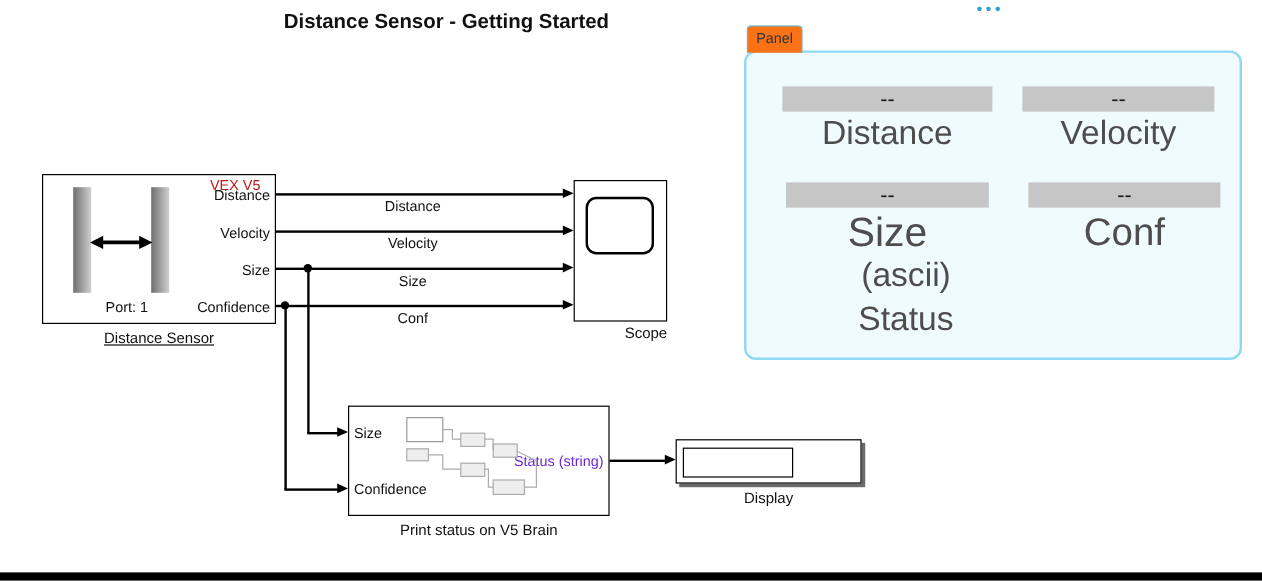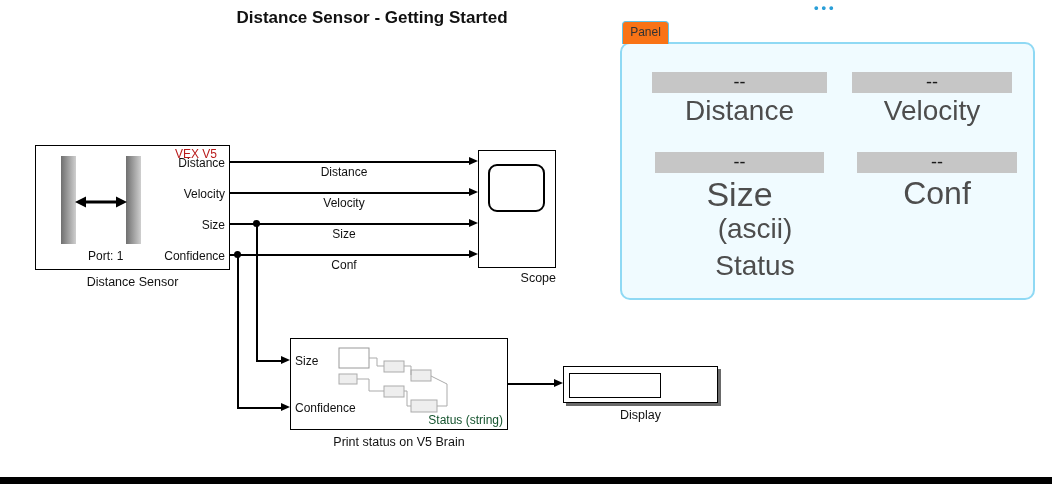--- a/index.html
+++ b/index.html
@@ -41,21 +41,21 @@
   .sig-label { position:absolute; width:88px; text-align:center; font-size:12px; color:#111; }
 
   
   .scope { left:478px; top:150px; width:78px; height:118px; }
   .scope .screen { position:absolute; left:9px; top:13px; width:57px; height:48px;
     border:2px solid #000; border-radius:9px; background:#fff; }
 
   
   .subsys { left:290px; top:338px; width:218px; height:92px; }
   .subsys .in { position:absolute; left:4px; font-size:12px; color:#111; }
-  .subsys .out { position:absolute; right:4px; font-size:12px; color:#14532d;margin-top:36px; }
+  .subsys .out { position:absolute; right:4px; font-size:12px; color:#6d28d9; }
   .subsys .sketch { position:absolute; left:38px; top:5px; }
 
   
   .displayblk { left:563px; top:366px; width:155px; height:37px;
     box-shadow:3px 3px 0 rgba(80,80,80,0.85); }
   .displayblk .valbox { position:absolute; left:5px; top:6px; width:92px; height:25px;
     border:1.2px solid #000; background:#fff; }
 
   
   .panel { left:620px; top:42px; width:415px; height:258px;
@@ -96,21 +96,21 @@
     <div class="bar left"></div>
     <div class="bar right"></div>
     <span class="dbl-arrow">
       <svg width="52" height="16" viewBox="0 0 52 16">
         <line x1="9" y1="8" x2="43" y2="8" stroke="#000" stroke-width="3"></line>
         <polygon points="0,8 11,2.5 11,13.5" fill="#000"></polygon>
         <polygon points="52,8 41,2.5 41,13.5" fill="#000"></polygon>
       </svg>
     </span>
   </div>
-  <div class="abs caption" style="left:35px; top:275px; width:195px;">Distance Sensor</div>
+  <div class="abs caption" style="left:35px; top:275px; width:195px;text-decoration:underline;">Distance Sensor</div>
 
   <div class="hline" style="left:230px; top:161px; width:240px;"></div>
   <div class="hline" style="left:230px; top:192px; width:240px;"></div>
   <div class="hline" style="left:230px; top:223px; width:240px;"></div>
   <div class="hline" style="left:230px; top:254px; width:240px;"></div>
   <div class="arrow-r" style="left:469px; top:157px;"></div>
   <div class="arrow-r" style="left:469px; top:188px;"></div>
   <div class="arrow-r" style="left:469px; top:219px;"></div>
   <div class="arrow-r" style="left:469px; top:250px;"></div>
 

